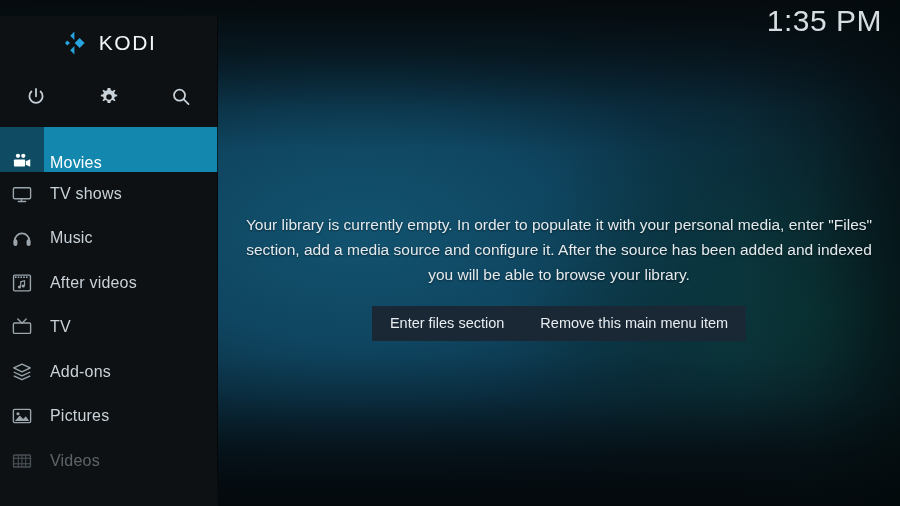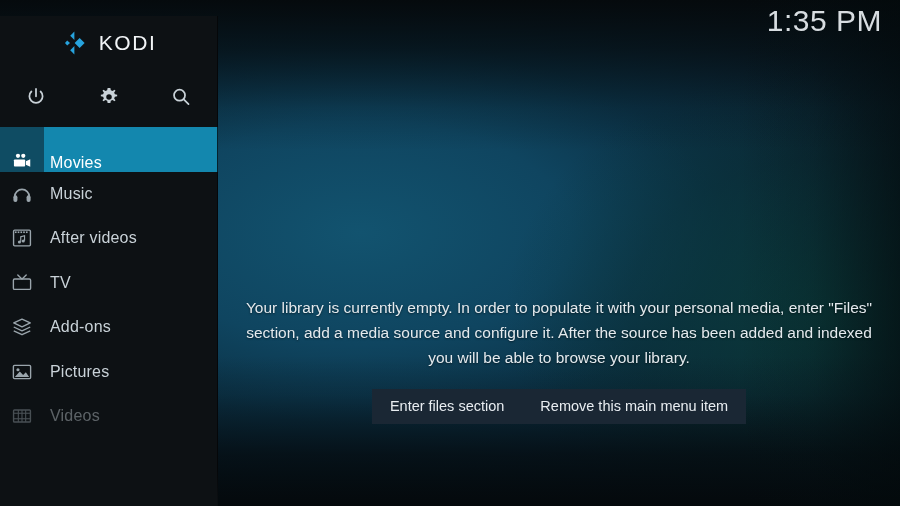--- a/index.html
+++ b/index.html
@@ -118,21 +118,21 @@
     color:#d8dde1; font-size:30px; font-weight:300; letter-spacing:0.5px;
     z-index:6;
   }
 
   
   .content {
     position:absolute; left:218px; top:0;
     width:682px; height:506px;
     z-index:4;
     display:flex; flex-direction:column;
-    align-items:center; justify-content:center;
+    align-items:center; justify-content:flex-start;
   }
   .empty-msg {
     width:630px;
     margin-top:212px;
     text-align:center;
     color:#e4eaee; font-size:15.5px; line-height:25px;
     text-shadow:0 1px 2px rgba(0,0,0,0.5);
   }
   .btn-row {
     margin-top:19px;
@@ -212,20 +212,31 @@
               <circle cx="7.6" cy="6.4" r="2.3"></circle>
               <circle cx="13.4" cy="6.4" r="2.3"></circle>
               <rect x="3.2" y="10.4" width="12.2" height="7.6" rx="0.9"></rect>
               <path d="M16.2 12.4 L21.0 10.0 L21.0 18.4 L16.2 16.0 Z"></path>
             </g>
           </svg>
         </span>
         <span class="mi-label">Movies</span>
       </div>
 
+      <div class="menu-item">
+
+        <span class="mi-icon">
+          <svg width="22" height="22" viewBox="0 0 24 24" fill="none" stroke="#9aa5ac" stroke-width="1.5">
+            <rect x="2.6" y="5.2" width="18.8" height="12.0" rx="1.4"></rect>
+            <path d="M8.0 20.2 L16.0 20.2" stroke-linecap="round"></path>
+            <path d="M11.4 17.2 L11.4 20.2"></path>
+          </svg>
+        </span>
+        <span class="mi-label">TV shows</span>
+      </div>
 
       <div class="menu-item">
 
         <span class="mi-icon">
           <svg width="22" height="22" viewBox="0 0 24 24">
             <path d="M4.0 15.0 A8.0 8.0 0 0 1 20.0 15.0" fill="none" stroke="#9aa5ac" stroke-width="1.8"></path>
             <rect x="2.6" y="13.4" width="4.4" height="7.2" rx="2.1" fill="#9aa5ac"></rect>
             <rect x="17.0" y="13.4" width="4.4" height="7.2" rx="2.1" fill="#9aa5ac"></rect>
           </svg>
         </span>

